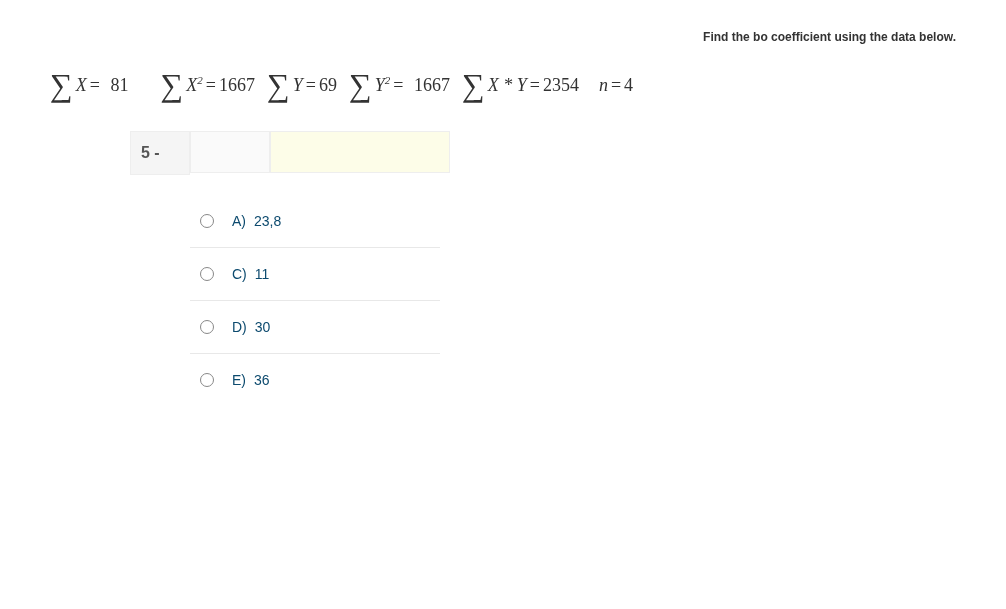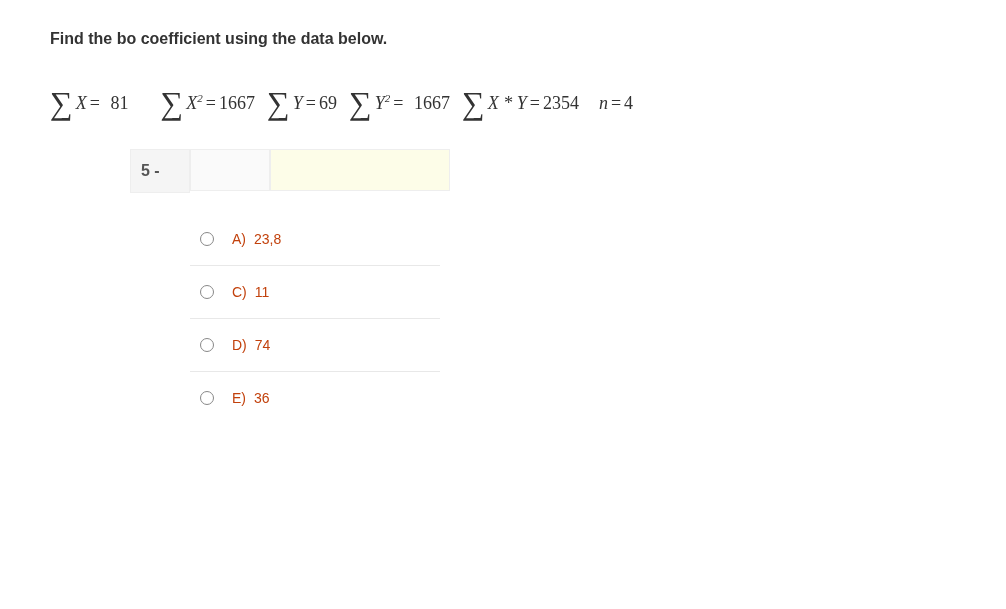--- a/index.html
+++ b/index.html
@@ -8,24 +8,25 @@
       box-sizing: border-box;
     }
     body {
       font-family: Arial, Helvetica, sans-serif;
       background: #ffffff;
       padding: 30px 50px;
       width: 1006px;
       height: 609px;
     }
     .question-title {
-      font-size: 16px;
+      font-size: 12px;
       font-weight: bold;
       color: #333;
-      margin-bottom: 39px;
+      margin-bottom: 25px;
+      text-align: right;
     }
     .equation-row {
       display: flex;
       align-items: center;
       gap: 12px;
       margin-bottom: 30px;
       font-family: 'Times New Roman', serif;
       font-size: 18px;
       color: #333;
     }
@@ -103,21 +104,21 @@
     }
     .radio {
       width: 14px;
       height: 14px;
       border: 1.5px solid #888;
       border-radius: 50%;
       flex-shrink: 0;
     }
     .option-label {
       font-size: 14px;
-      color: #c2410c;
+      color: #0c4a6e;
     }
     .option-letter {
       display: inline-block;
       margin-right: 8px;
     }
   </style>
 </head>
 <body>
 
 <div class="question-title">Find the bo coefficient using the data below.</div>
@@ -184,21 +185,21 @@
   </div>
   <div class="option-row">
     <div class="radio"></div>
     <div class="option-label">
       <span class="option-letter">C)</span><span>11</span>
     </div>
   </div>
   <div class="option-row">
     <div class="radio"></div>
     <div class="option-label">
-      <span class="option-letter">D)</span><span>74</span>
+      <span class="option-letter">D)</span><span>30</span>
     </div>
   </div>
   <div class="option-row">
     <div class="radio"></div>
     <div class="option-label">
       <span class="option-letter">E)</span><span>36</span>
     </div>
   </div>
 </div>
 

